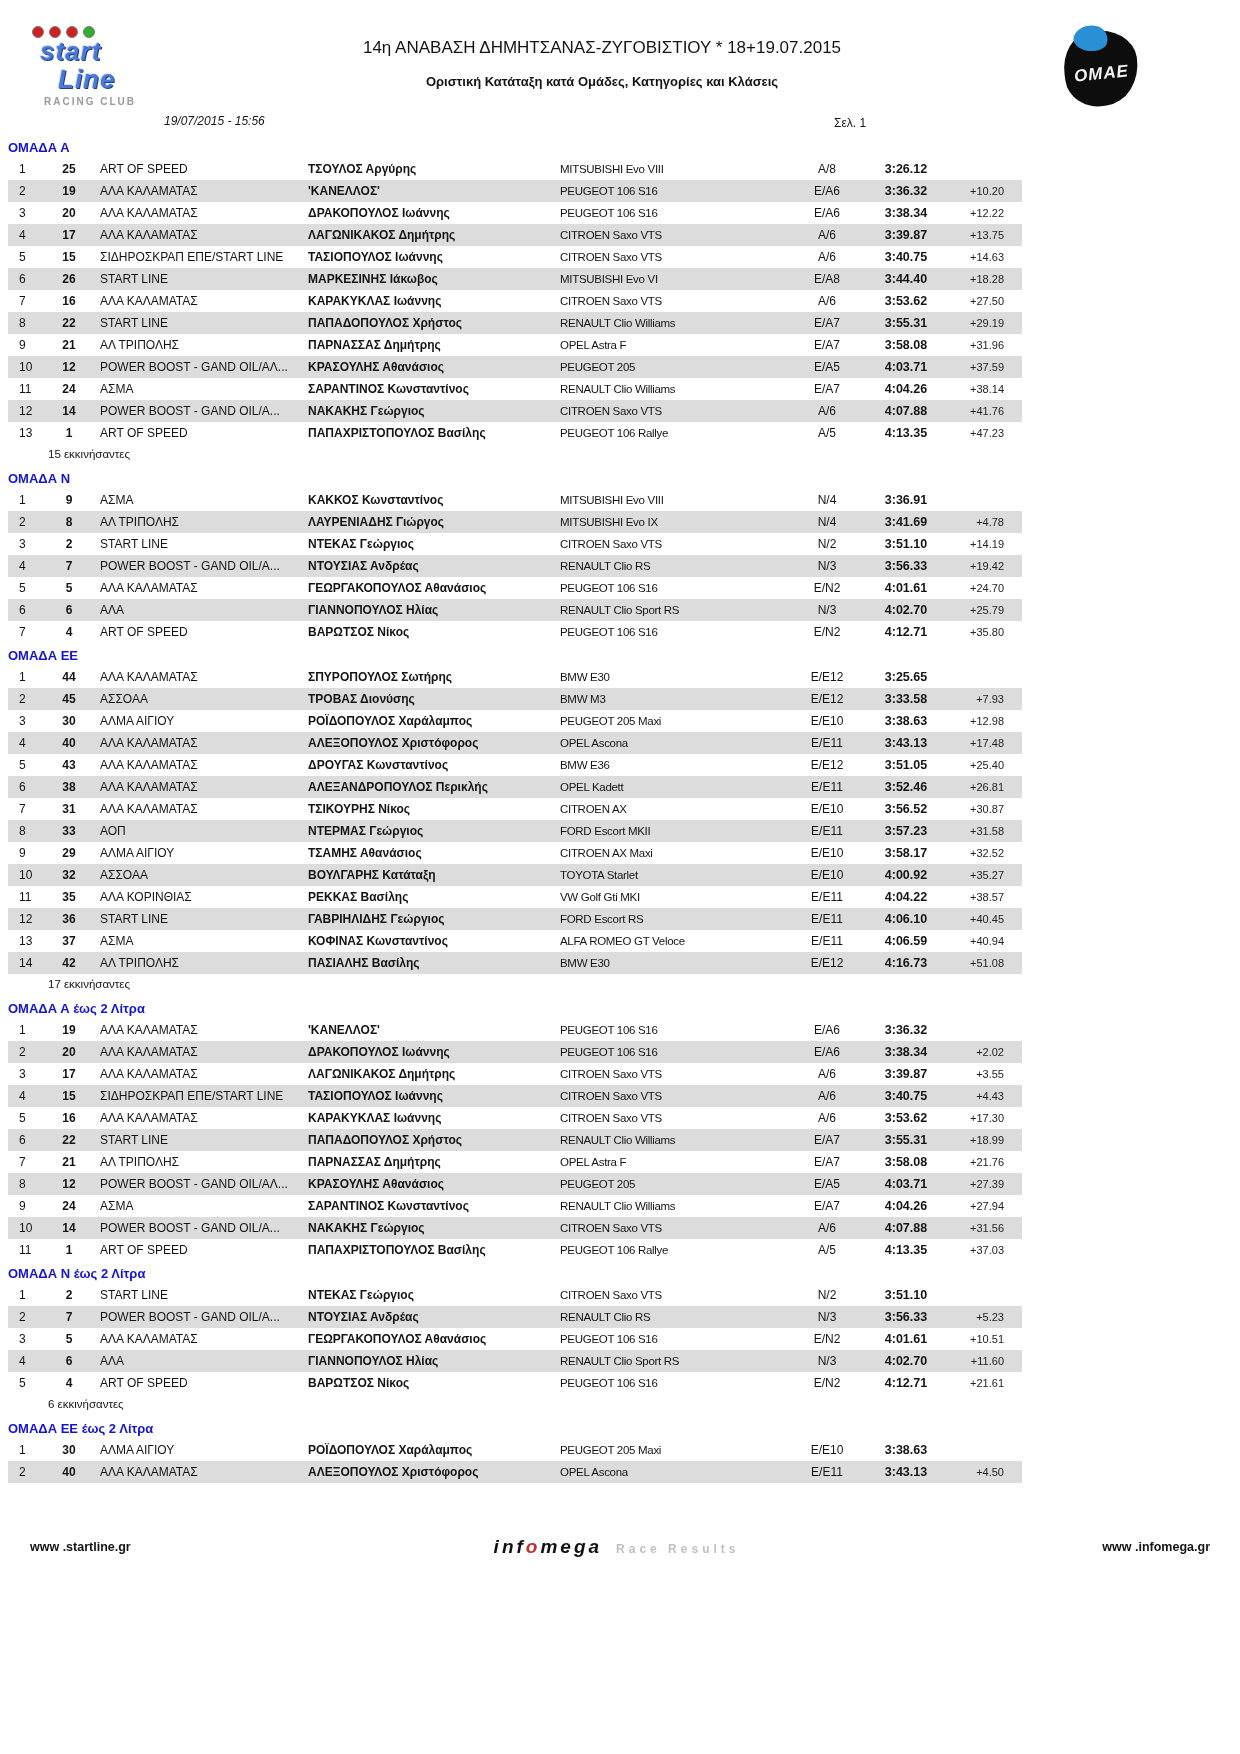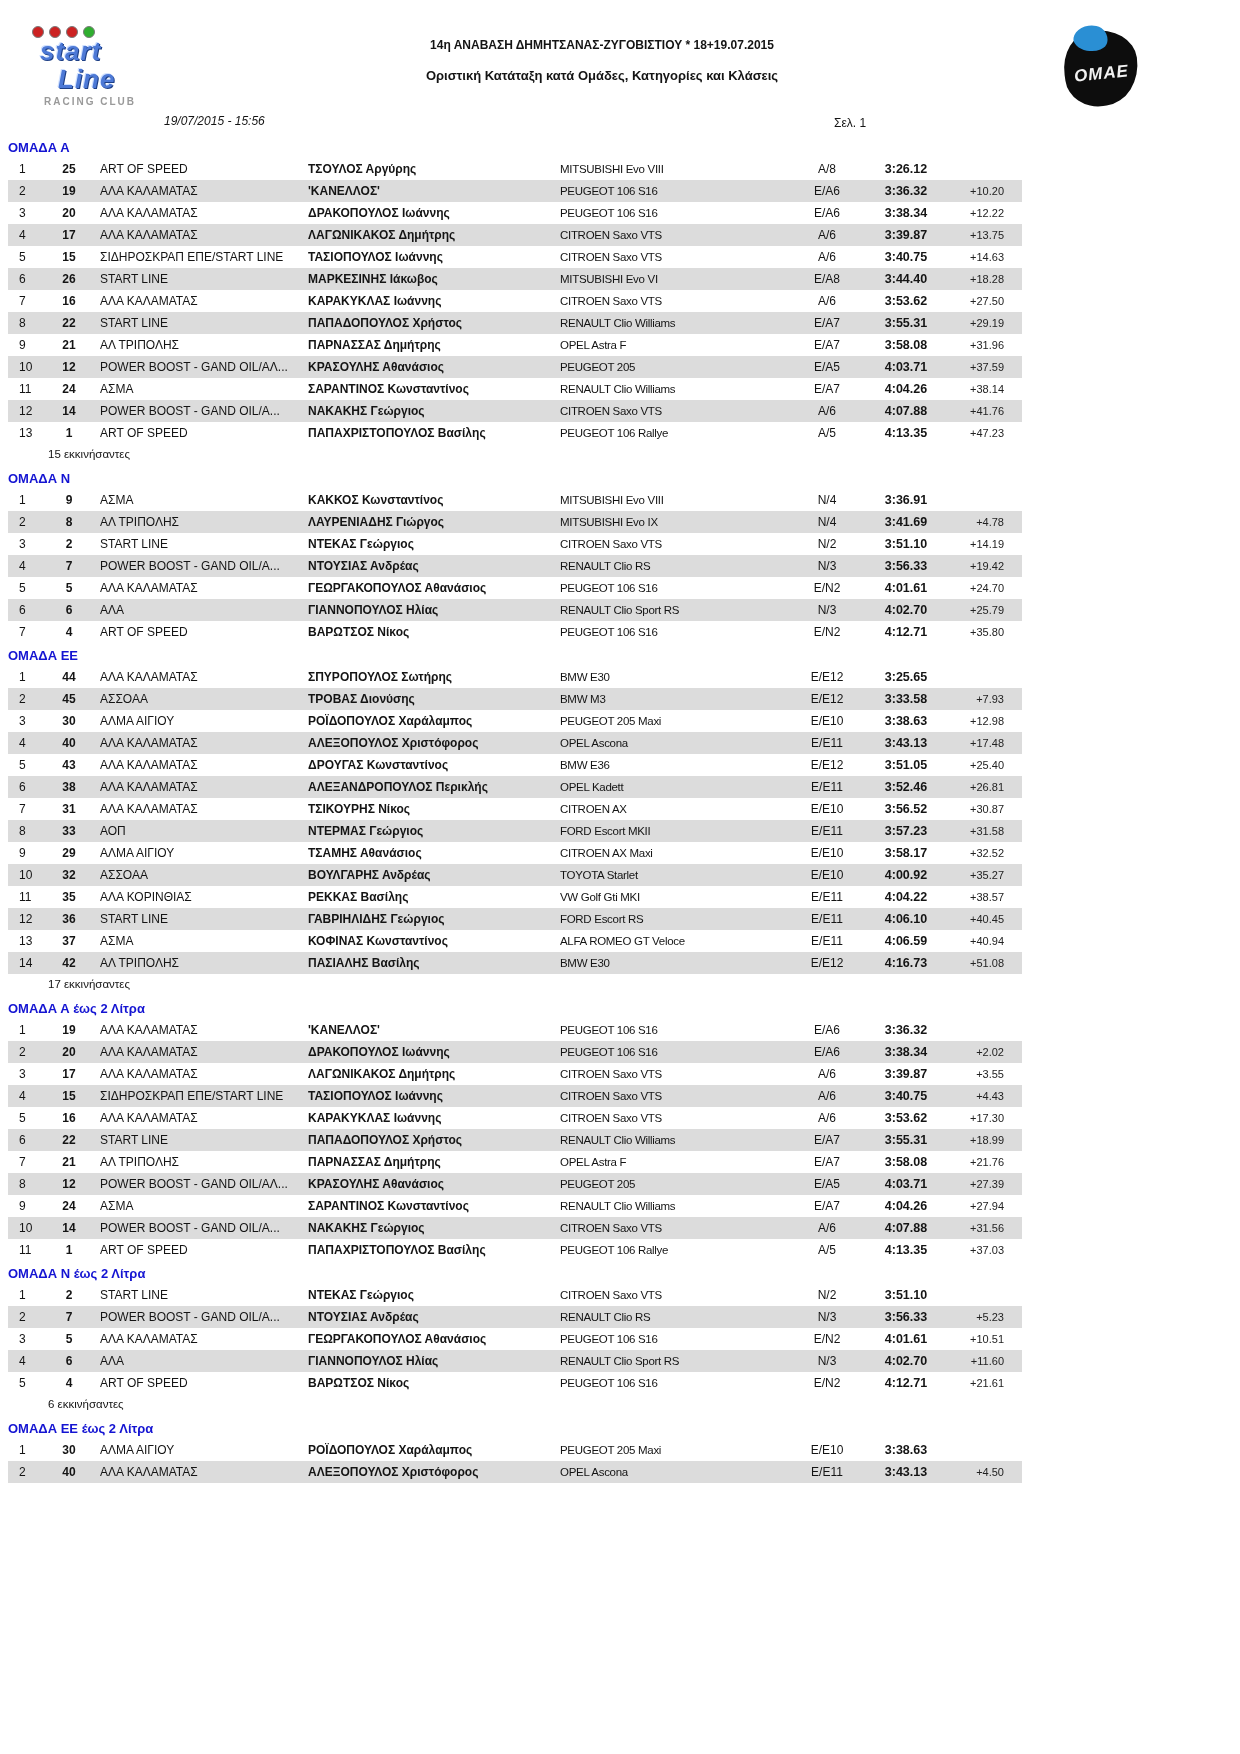--- a/index.html
+++ b/index.html
@@ -19,21 +19,21 @@
   .sl-lights i.g { background:#2fae2f; }
   .sl-word1, .sl-word2 {
     font-weight:bold; font-style:italic; color:#4d79d6;
     text-shadow:1px 1px 0 #1d3f86, -1px -1px 0 #cfe0ff;
     letter-spacing:1px; line-height:1;
   }
   .sl-word1 { font-size:26px; margin:12px 0 0 26px; }
   .sl-word2 { font-size:26px; margin:2px 0 0 44px; }
   .sl-club { font-size:10px; color:#9a9a9a; letter-spacing:2px; margin:4px 0 0 30px; font-weight:bold; }
   .hdr-titles { flex:1 1 auto; text-align:center; padding-top:12px; }
-  .doc-title { font-size:12px; font-weight:bold; }
+  .doc-title { font-size:17px; font-weight:normal; }
   .doc-subtitle { font-size:13px; font-weight:bold; margin-top:16px; }
   .logo-omae { width:86px; height:86px; position:relative; flex:0 0 auto; margin-right:10px; }
   .omae-blob {
     position:absolute; left:6px; top:4px; width:74px; height:76px; background:#0d0d0d;
     border-radius:46% 58% 52% 48% / 55% 45% 60% 42%;
     transform:rotate(-8deg);
   }
   .omae-blob:before {
     content:""; position:absolute; left:14px; top:-6px; width:34px; height:26px; background:#2a8fd4;
     border-radius:60% 40% 55% 45% / 60% 55% 45% 40%; transform:rotate(18deg);
@@ -450,21 +450,21 @@
     <span class="c-car">CITROEN AX Maxi</span>
     <span class="c-ok">E/E10</span>
     <span class="c-time">3:58.17</span>
     <span class="c-diff">+32.52</span>
   </div>
 
   <div class="grid row">
     <span class="c-pos">10</span>
     <span class="c-no">32</span>
     <span class="c-team">ΑΣΣΟΑΑ</span>
-    <span class="c-driver">ΒΟΥΛΓΑΡΗΣ Ανδρέας</span>
+    <span class="c-driver">ΒΟΥΛΓΑΡΗΣ Κατάταξη</span>
     <span class="c-car">TOYOTA Starlet</span>
     <span class="c-ok">E/E10</span>
     <span class="c-time">4:00.92</span>
     <span class="c-diff">+35.27</span>
   </div>
 
   <div class="grid row">
     <span class="c-pos">11</span>
     <span class="c-no">35</span>
     <span class="c-team">ΑΛΑ ΚΟΡΙΝΘΙΑΣ</span>
@@ -721,14 +721,22 @@
     <span class="c-ok">E/E11</span>
     <span class="c-time">3:43.13</span>
     <span class="c-diff">+4.50</span>
   </div>
 </div>
 
   </section>
 </div>
   </div>
 
+  <div class="pfoot">
+    <span class="url">www .startline.gr</span>
+    <span class="brand">
+      <span class="brand-name"><span>i</span><span>n</span><span>f</span><span class="o">o</span><span>m</span><span>e</span><span>g</span><span>a</span></span>
+      <span class="brand-sub">Race Results</span>
+    </span>
+    <span class="url">www .infomega.gr</span>
+  </div>
 
 </div>
 
 </body></html>

